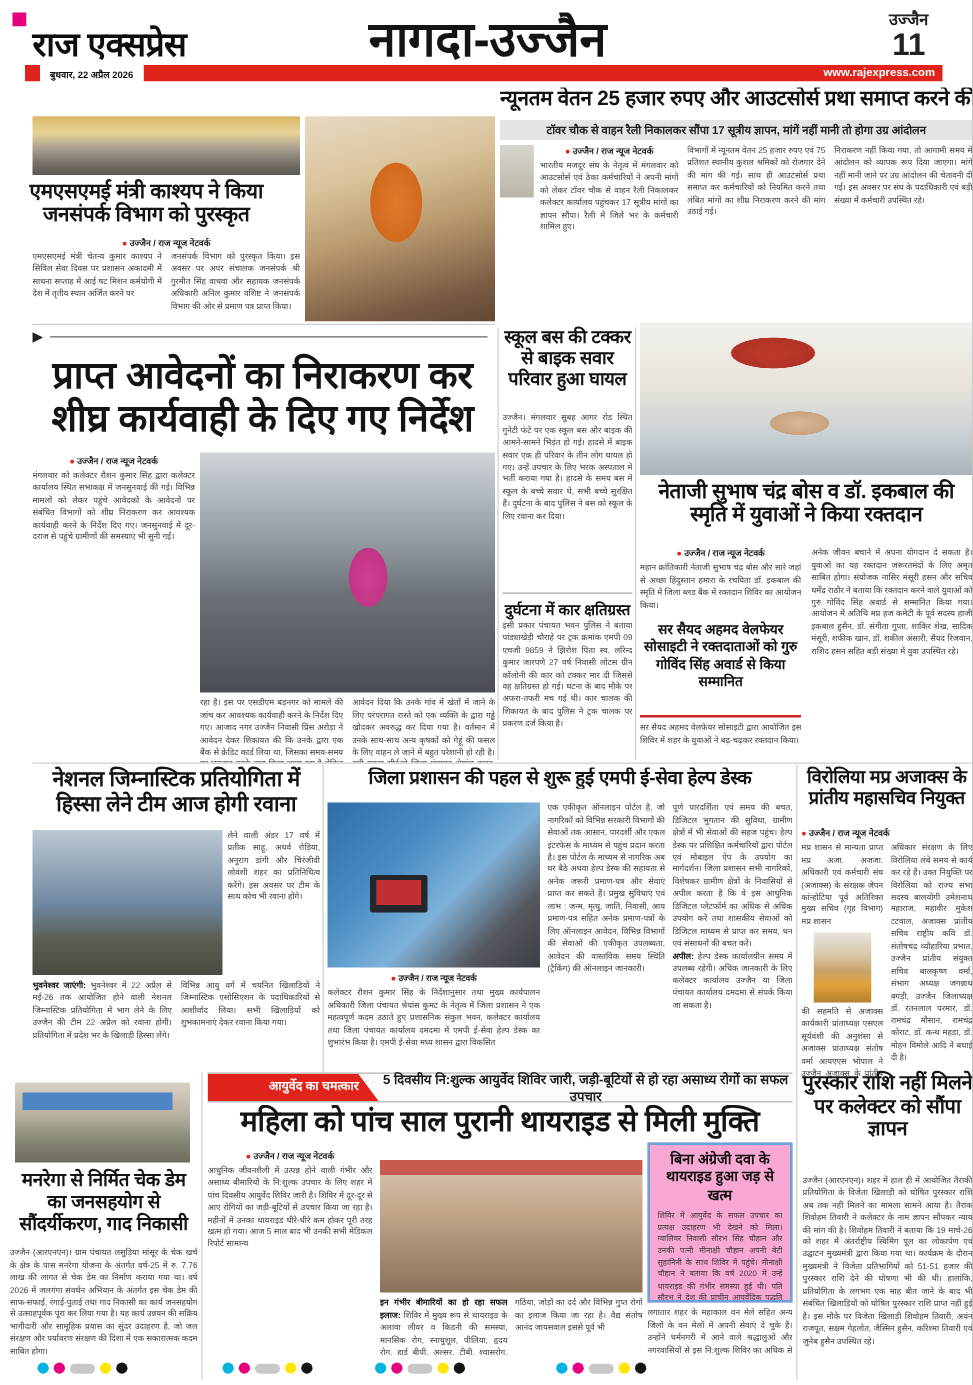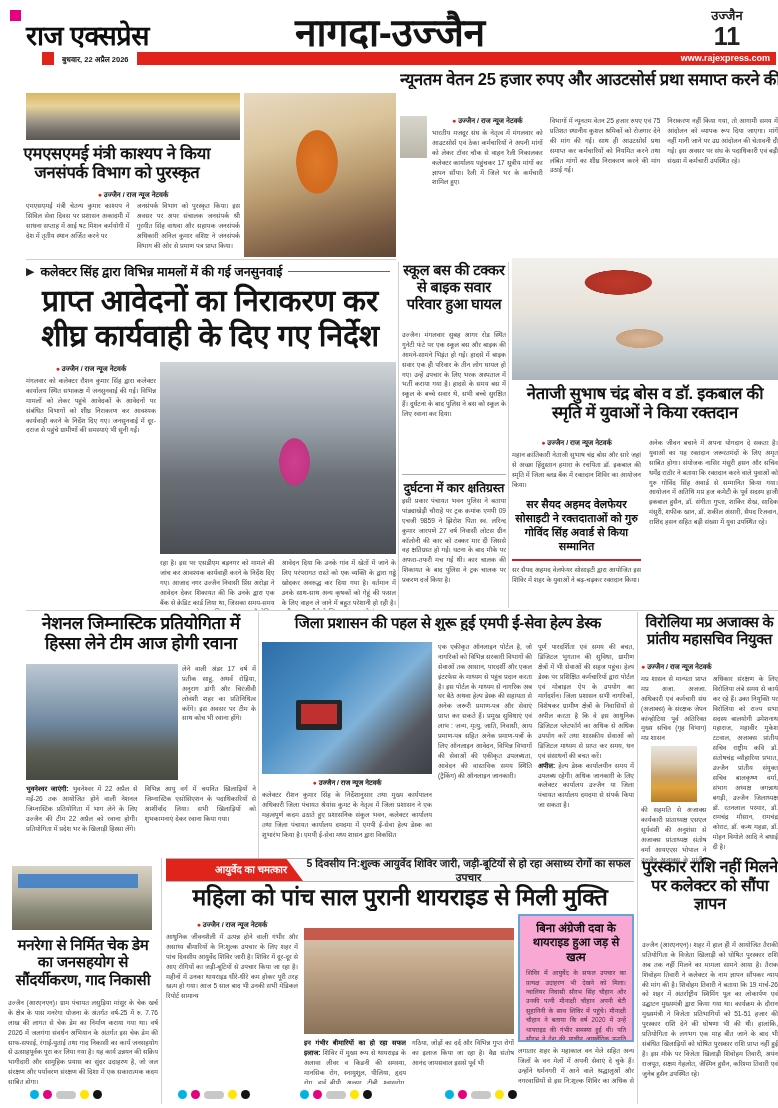--- a/index.html
+++ b/index.html
@@ -28,21 +28,21 @@
   .ph-portrait{background:linear-gradient(180deg,#e8e4de 0%,#d9c7a8 32%,#caa26a 55%,#e0a23c 75%,#b77f2e 100%);}
   .ph-banner{background:linear-gradient(180deg,#d8d2c4 0%,#b8b2a2 40%,#8a8a78 70%,#6f6a5c 100%);}
   .ph-clinic{background:linear-gradient(180deg,#d9c8b4 0%,#c4a98c 35%,#a98f74 65%,#8a7258 100%);}
   .rule-v{width:0;border-left:1px solid #cfcfcf;}
   .rule-h{height:0;border-top:1px solid #cfcfcf;}
   .kick{display:flex;align-items:center;gap:6px;font-weight:800;font-size:12.5px;color:#111;}
   .kick .kline{flex:1;border-top:1.6px solid #666;}
   .kick .arrow{color:#222;font-size:11px;}
   .subbar{background:#e4e4e4;color:#222;font-weight:700;font-size:9px;text-align:center;line-height:16px;}
   .pq{font-weight:800;font-size:11px;line-height:1.3;text-align:center;color:#111;
-      border-bottom:2.5px solid #c9242a;padding:3px 1px 5px;margin:4px 0;}
+      border-bottom:2.5px solid #c9242a;padding:3px 1px 18px;margin:4px 0;}
   .subhead2{font-weight:800;font-size:12px;text-align:center;color:#111;border-top:1px solid #aaa;padding-top:4px;}
   .bluebox{border:2px solid #6aa3d8;background:#f9a8d4;padding:5px 6px;box-sizing:border-box;}
   .bluebox .bxt{font-weight:800;font-size:11.5px;text-align:center;line-height:1.25;color:#111;margin:0 0 4px;}
   .badge{background:#e0241b;color:#fff;font-weight:800;font-size:10px;line-height:22px;text-align:center;
          clip-path:polygon(0 0,88% 0,100% 100%,0 100%);}
   .stripbar{border-top:1px solid #b5b5b5;border-bottom:1px solid #b5b5b5;background:#fafafa;
             display:flex;align-items:center;}
   .striptext{flex:1;font-weight:800;font-size:10.5px;text-align:center;color:#1d1d1d;}
   .cmyk{display:flex;gap:4px;align-items:center;}
   .cdot{width:9px;height:9px;border-radius:50%;}
@@ -64,60 +64,60 @@
 
 <div class="page">
 
   <div class="abs" style="left:10px;top:10px;width:11px;height:11px;background:#e6007e;"></div>
   <div class="abs" style="left:26px;top:16px;width:210px;font-size:27px;font-weight:800;color:#0d0d0d;letter-spacing:-0.5px;">राज एक्सप्रेस</div>
   <div class="abs hl nowrap" style="left:230px;top:10px;width:320px;font-size:39px;">नागदा-उज्जैन</div>
   <div class="abs" style="left:694px;top:6px;width:66px;text-align:center;">
     <div style="font-size:13px;font-weight:700;">उज्जैन</div>
     <div style="font-size:25px;font-weight:800;line-height:1;">11</div>
   </div>
-  <div class="abs redstrip" style="left:42px;top:52px;width:734px;">
+  <div class="abs redstrip" style="left:20px;top:52px;width:734px;">
     <div class="sq"></div>
     <div class="date">बुधवार, 22 अप्रैल 2026</div>
     <div class="bar">www.rajexpress.com</div>
   </div>
 
   <div class="abs photo ph-event" style="left:26px;top:93px;width:214px;height:47px;"></div>
   <div class="abs hl" style="left:10px;top:144px;width:214px;font-size:16.5px;">एमएसएमई मंत्री काश्यप ने किया जनसंपर्क विभाग को पुरस्कृत</div>
   <div class="abs by" style="left:26px;top:190px;width:214px;"><span class="dot">●</span> <span>उज्जैन / राज न्यूज नेटवर्क</span></div>
   <div class="abs cols" style="left:26px;top:201px;width:214px;height:56px;">
     <div>
         <p class="bt">एमएसएमई मंत्री चेतन्य कुमार काश्यप ने सिविल सेवा दिवस पर प्रशासन अकादमी में साधना सप्ताह में आई षट मिशन कर्मयोगी में देश में तृतीय स्थान अर्जित करने पर</p>
       </div>
     <div>
         <p class="bt">जनसंपर्क विभाग को पुरस्कृत किया। इस अवसर पर अपर संचालक जनसंपर्क श्री गुरमीत सिंह वाधवा और सहायक जनसंपर्क अधिकारी अनिल कुमार वशिष्ट ने जनसंपर्क विभाग की ओर से प्रमाण पत्र प्राप्त किया।</p>
       </div>
   </div>
 
   <div class="abs photo ph-saffron" style="left:244px;top:93px;width:152px;height:164px;"></div>
 
   <div class="abs hl nowrap" style="left:400px;top:70px;width:378px;font-size:16.5px;">न्यूनतम वेतन 25 हजार रुपए और आउटसोर्स प्रथा समाप्त करने की मांग</div>
+  <div class="abs subbar nowrap" style="left:400px;top:96px;width:378px;height:16px;">टॉवर चौक से वाहन रैली निकालकर सौंपा 17 सूत्रीय ज्ञापन, मांगें नहीं मानी तो होगा उग्र आंदोलन</div>
   <div class="abs photo" style="left:400px;top:116px;width:27px;height:42px;background:linear-gradient(180deg,#d8d5cc,#b9b5a8);"></div>
   <div class="abs cols" style="left:432px;top:116px;width:346px;height:141px;">
     <div>
       <div class="by" style="margin-bottom:3px;"><span class="dot">●</span> <span>उज्जैन / राज न्यूज नेटवर्क</span></div>
       <p class="bt">भारतीय मजदूर संघ के नेतृत्व में मंगलवार को आउटसोर्स एवं ठेका कर्मचारियों ने अपनी मांगों को लेकर टॉवर चौक से वाहन रैली निकालकर कलेक्टर कार्यालय पहुंचकर 17 सूत्रीय मांगों का ज्ञापन सौंपा। रैली में जिले भर के कर्मचारी शामिल हुए।</p>
     </div>
     <div>
         <p class="bt">विभागों में न्यूनतम वेतन 25 हजार रुपए एवं 75 प्रतिशत स्थानीय कुशल श्रमिकों को रोजगार देने की मांग की गई। साथ ही आउटसोर्स प्रथा समाप्त कर कर्मचारियों को नियमित करने तथा लंबित मांगों का शीघ्र निराकरण करने की मांग उठाई गई।</p>
       </div>
     <div>
         <p class="bt">निराकरण नहीं किया गया, तो आगामी समय में आंदोलन को व्यापक रूप दिया जाएगा। मांगें नहीं मानी जाने पर उग्र आंदोलन की चेतावनी दी गई। इस अवसर पर संघ के पदाधिकारी एवं बड़ी संख्या में कर्मचारी उपस्थित रहे।</p>
       </div>
   </div>
 
   <div class="abs rule-h" style="left:26px;top:259px;width:370px;"></div>
 
   <div class="abs kick" style="left:26px;top:263px;width:364px;">
     <span class="arrow">▶</span>
-    <span>कलेक्टर सिंह द्वारा विभिन्न मामलों में की गई जनसुनवाई</span>
     <span class="kline"></span>
   </div>
   <div class="abs hl" style="left:26px;top:284px;width:368px;font-size:30px;">प्राप्त आवेदनों का निराकरण कर शीघ्र कार्यवाही के दिए गए निर्देश</div>
   <div class="abs" style="left:26px;top:364px;width:130px;height:244px;overflow:hidden;">
     <div class="by" style="margin-bottom:3px;"><span class="dot">●</span> <span>उज्जैन / राज न्यूज नेटवर्क</span></div>
     <p class="bt">मंगलवार को कलेक्टर रौशन कुमार सिंह द्वारा कलेक्टर कार्यालय स्थित सभाकक्ष में जनसुनवाई की गई। विभिन्न मामलों को लेकर पहुंचे आवेदकों के आवेदनों पर संबंधित विभागों को शीघ्र निराकरण कर आवश्यक कार्यवाही करने के निर्देश दिए गए। जनसुनवाई में दूर-दराज से पहुंचे ग्रामीणों की समस्याएं भी सुनी गईं।</p>
   </div>
   <div class="abs photo ph-meeting" style="left:160px;top:362px;width:236px;height:192px;"></div>
   <div class="abs cols" style="left:160px;top:558px;width:236px;height:52px;">
     <div>

